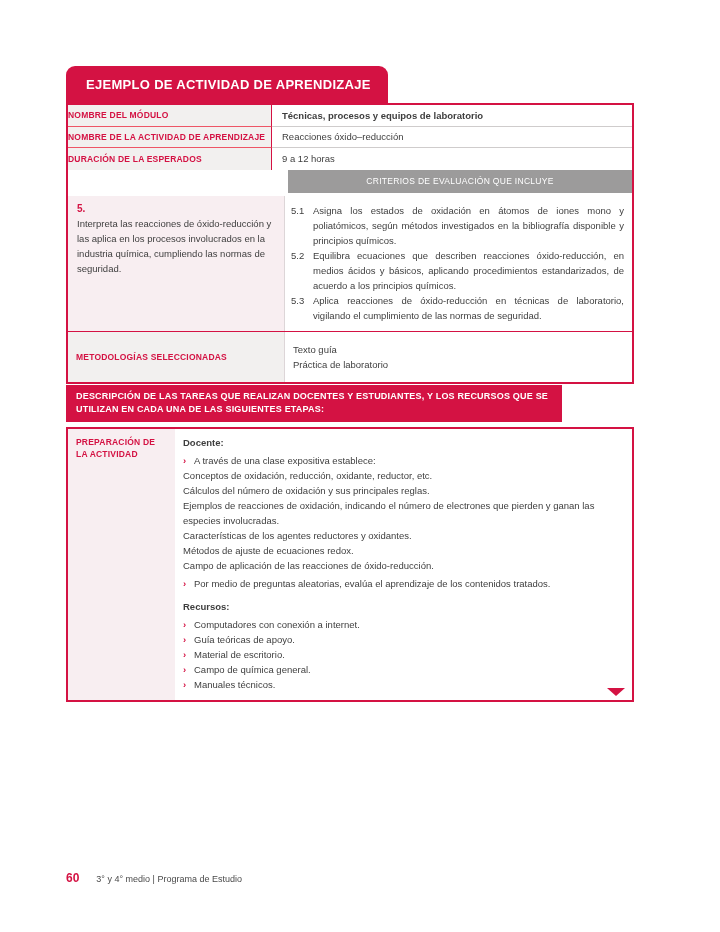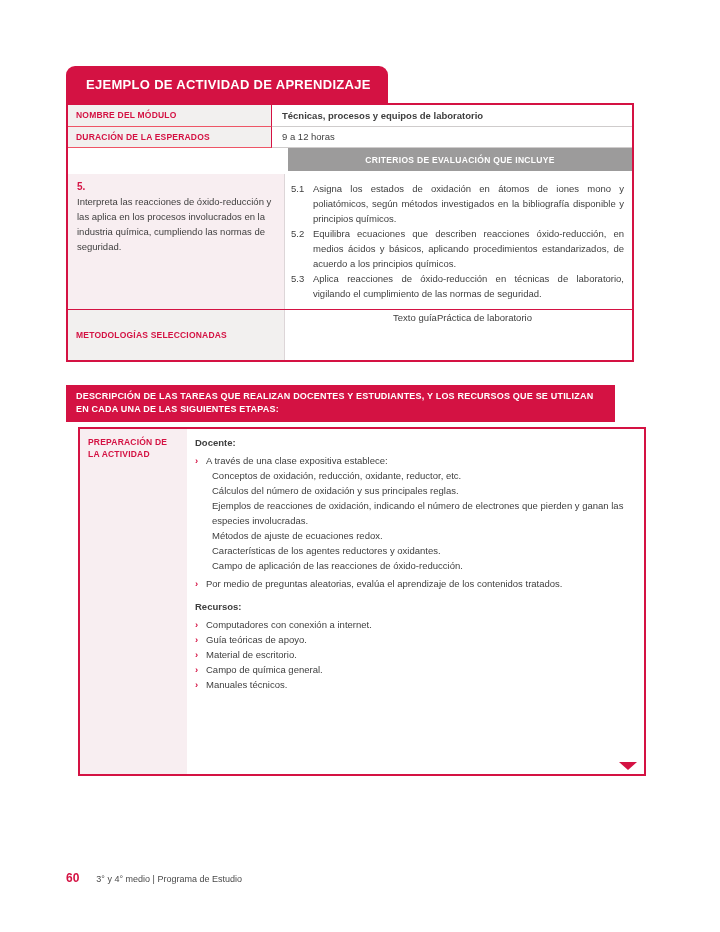--- a/index.html
+++ b/index.html
@@ -17,62 +17,62 @@
 
   
   .tab{position:absolute;left:66px;top:66px;width:322px;height:37px;background:var(--red);
        border-radius:9px 9px 0 0;display:flex;align-items:center;padding-left:20px;}
   .tab-title{color:#fff;font-weight:bold;font-size:13px;letter-spacing:.3px;}
 
   
   .main-table{position:absolute;left:66px;top:103px;width:568px;border:2px solid var(--red);background:#fff;}
   .irow{display:flex;height:21.5px;}
   .ilabel{width:204px;background:var(--cell-gray);color:var(--red);font-size:8.5px;font-weight:600;
-          letter-spacing:.2px;display:flex;align-items:center;padding-left:8px;
+          letter-spacing:.2px;display:flex;align-items:center;
           border-right:1.5px solid var(--red);border-bottom:1px solid #e56;}
   .ivalue{flex:1;font-size:9.5px;display:flex;align-items:center;padding-left:10px;border-bottom:1px solid var(--line-gray);}
   .irow:nth-child(3) .ilabel{border-bottom:none;}
   .irow:nth-child(3) .ivalue{border-bottom:none;}
   .bold{font-weight:bold;}
 
   .hdr-row{display:flex;height:26px;border-bottom:3px solid #fff;}
   .hdr-red{width:215px;background:var(--red);color:#fff;font-size:8.5px;font-weight:bold;letter-spacing:.3px;
            display:flex;align-items:center;justify-content:center;margin-top:33px;}
   .hdr-gap{width:5px;background:#fff;}
-  .hdr-gray{flex:1;background:var(--hdr-gray);color:#fff;font-size:8.5px;font-weight:bold;letter-spacing:.3px;
+  .hdr-gray{flex:1;background:var(--hdr-gray);color:#fff;font-size:8.5px;font-weight:normal;letter-spacing:.3px;
             display:flex;align-items:center;justify-content:center;}
 
   .obj-row{display:flex;}
   .obj-left{width:217px;background:var(--cell-pink);padding:7px 9px 8px 9px;border-right:1px solid #ddd6d8;}
   .obj-num{color:var(--red);font-weight:bold;font-size:10px;margin-bottom:2px;}
   .obj-text{font-size:9.5px;line-height:15px;}
   .obj-right{flex:1;padding:7px 8px 8px 6px;}
   .crit{display:flex;font-size:9.5px;line-height:15px;}
   .crit-num{width:22px;flex-shrink:0;}
   .crit-text{flex:1;text-align:justify;}
 
   .met-row{display:flex;height:51px;border-top:1.5px solid var(--red);}
   .met-label{width:217px;background:var(--cell-gray);color:var(--red);font-size:8.5px;font-weight:600;
              letter-spacing:.2px;display:flex;align-items:center;padding-left:8px;border-right:1px solid #ddd6d8;}
-  .met-values{flex:1;font-size:9.5px;line-height:15px;display:flex;flex-direction:row;justify-content:center;padding-left:8px;}
+  .met-values{flex:1;font-size:9.5px;line-height:15px;display:flex;flex-direction:column;justify-content:center;padding-left:8px;}
 
   
-  .banner{position:absolute;left:66px;top:385px;width:549px;height:37px;background:var(--red);
+  .banner{position:absolute;left:66px;top:385px;width:496px;height:37px;background:var(--red);
           color:#fff;font-size:9px;font-weight:bold;letter-spacing:.2px;line-height:13px;padding:5px 10px;}
 
   
-  .prep-box{position:absolute;left:78px;top:427px;width:568px;height:349px;border:2px solid var(--red);
+  .prep-box{position:absolute;left:66px;top:427px;width:568px;height:275px;border:2px solid var(--red);
             display:flex;background:#fff;}
   .prep-left{width:107px;background:var(--cell-pink);padding:7px 6px 0 8px;}
   .prep-label{color:var(--red);font-size:8.5px;font-weight:600;line-height:12px;letter-spacing:.2px;}
   .prep-right{flex:1;padding:6px 14px 0 8px;font-size:9.5px;line-height:15px;}
   .h-bold{font-weight:bold;}
   .bullet{display:flex;}
   .chev{color:var(--red);width:11px;flex-shrink:0;font-weight:bold;}
-  .sub{margin-left:17px;}
+  .sub{}
   .gap-top-sm{margin-top:3px;}
   .gap-top-md{margin-top:8px;}
   .tri{position:absolute;right:7px;bottom:4px;width:0;height:0;
        border-left:9px solid transparent;border-right:9px solid transparent;border-top:8px solid var(--red);}
 
   
   .footer{position:absolute;left:66px;top:871px;display:flex;align-items:baseline;}
   .page-num{color:var(--red);font-size:12px;font-weight:600;}
   .footer-text{margin-left:17px;font-size:9px;color:#4a4a4a;}
 </style>
@@ -83,20 +83,24 @@
 
   <div class="tab">
     <span class="tab-title">EJEMPLO DE ACTIVIDAD DE APRENDIZAJE</span>
   </div>
 
   <div class="main-table">
 
     <div class="irow">
       <div class="ilabel">NOMBRE DEL MÓDULO</div>
       <div class="ivalue bold">Técnicas, procesos y equipos de laboratorio</div>
+    </div>
+    <div class="irow">
+      <div class="ilabel">NOMBRE DE LA ACTIVIDAD DE APRENDIZAJE</div>
+      <div class="ivalue">Reacciones óxido–reducción</div>
     </div>
     <div class="irow">
       <div class="ilabel">DURACIÓN DE LA ESPERADOS</div>
       <div class="ivalue">9 a 12 horas</div>
     </div>
 
     <div class="hdr-row">
       <div class="hdr-red">APRENDIZAJES ESPERADOS</div>
       <div class="hdr-gap"></div>
       <div class="hdr-gray">CRITERIOS DE EVALUACIÓN QUE INCLUYE</div>
@@ -141,22 +145,22 @@
     <div class="prep-right">
       <div class="h-bold">Docente:</div>
 
       <div class="bullet gap-top-sm">
         <span class="chev">›</span>
         <span>A través de una clase expositiva establece:</span>
       </div>
       <div class="sub">Conceptos de oxidación, reducción, oxidante, reductor, etc.</div>
       <div class="sub">Cálculos del número de oxidación y sus principales reglas.</div>
       <div class="sub">Ejemplos de reacciones de oxidación, indicando el número de electrones que pierden y ganan las especies involucradas.</div>
+      <div class="sub">Características de los agentes reductores y oxidantes.</div>
       <div class="sub">Métodos de ajuste de ecuaciones redox.</div>
-      <div class="sub">Características de los agentes reductores y oxidantes.</div>
       <div class="sub">Campo de aplicación de las reacciones de óxido-reducción.</div>
       <div class="bullet gap-top-sm">
         <span class="chev">›</span>
         <span>Por medio de preguntas aleatorias, evalúa el aprendizaje de los contenidos tratados.</span>
       </div>
 
       <div class="h-bold gap-top-md">Recursos:</div>
       <div class="bullet gap-top-sm">
         <span class="chev">›</span>
         <span>Computadores con conexión a internet.</span>

